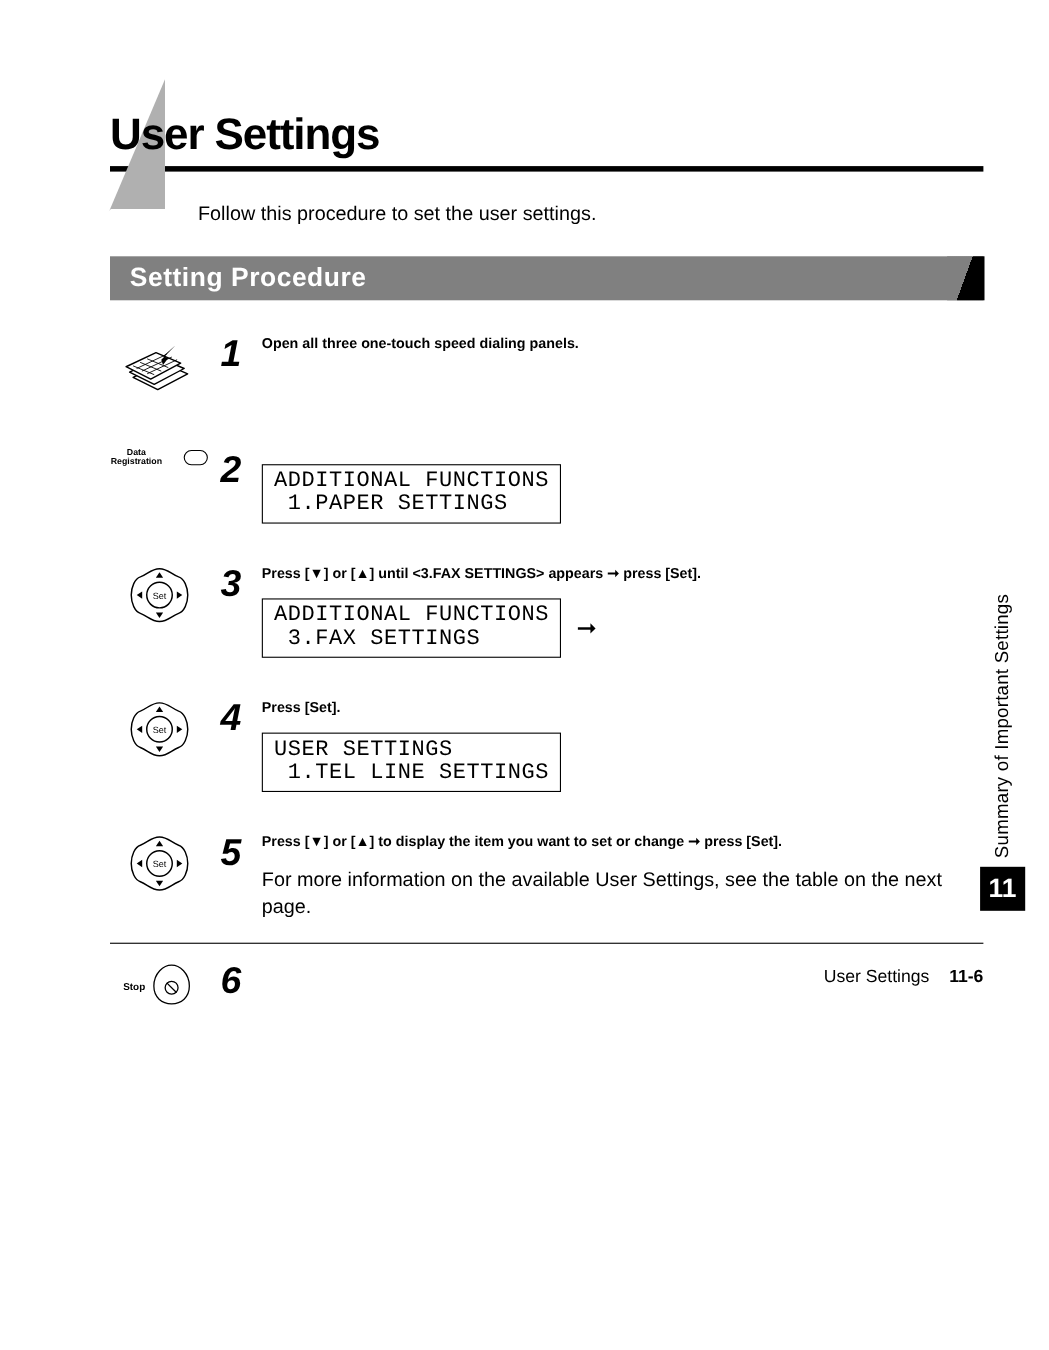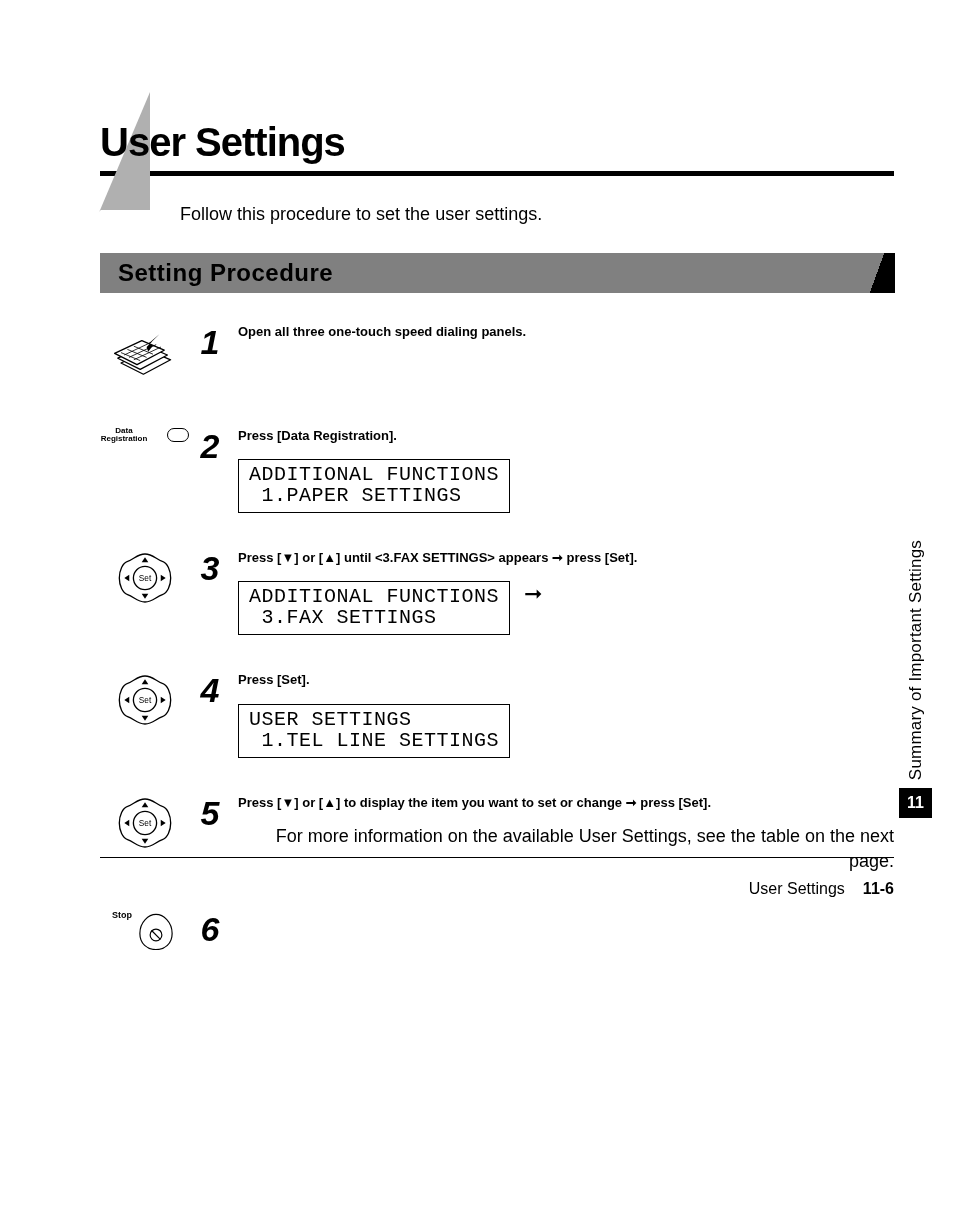--- a/index.html
+++ b/index.html
@@ -7,21 +7,21 @@
     margin: 0;
     padding: 0;
     font-family: Arial, Helvetica, sans-serif;
     background: #fff;
     color: #000;
   }
   .page {
     width: 954px;
     height: 950px;
     position: relative;
-    padding: 60px 60px 40px 100px;
+    padding: 40px 60px 40px 100px;
   }
   .title-block { position: relative; margin-top: 10px; }
   .triangle-deco {
     position: absolute;
     top: -28px;
     left: -5px;
     width: 0; height: 0;
     border-left: 55px solid transparent;
     border-right: 0 solid transparent;
     border-bottom: 130px solid #b0b0b0;
@@ -51,21 +51,21 @@
     border: 0;
     border-top: 5px solid #000;
     margin: 0 0 28px 0;
   }
   .intro {
     font-size: 18px;
     margin: 0 0 28px 80px;
   }
   .section-bar {
     background: #808080;
-    color: #000000;
+    color: #ffffff;
     font-weight: bold;
     font-size: 24px;
     padding: 6px 18px;
     position: relative;
     letter-spacing: 0.5px;
   }
   .section-bar::after {
     content: "";
     position: absolute;
     right: -1px;
@@ -101,24 +101,24 @@
   .step-body { flex: 1; }
   .step-title {
     font-weight: bold;
     font-size: 13px;
     line-height: 1.4;
   }
   .step-desc {
     font-size: 18px;
     margin-top: 12px;
     line-height: 1.4;
-    text-align: right;
   }
   .lcd-row {
     display: flex;
+    align-items: center;
     margin-top: 14px;
     gap: 14px;
   }
   .lcd {
     border: 1.5px solid #000;
     padding: 4px 10px 6px 10px;
     font-family: "Courier New", monospace;
     font-size: 20px;
     line-height: 1.05;
     white-space: pre;
@@ -132,21 +132,21 @@
   .datareg-icon {
     display: flex; align-items: center; gap: 20px;
   }
   .datareg-text {
     font-size: 8px; font-weight: bold; line-height: 1; text-align: center;
   }
   .datareg-btn {
     width: 22px; height: 14px; border: 1.5px solid #000; border-radius: 7px;
   }
   .set-icon svg { width: 58px; height: 58px; }
-  .stop-icon { display: flex; align-items: flex-start; gap: 2px; }
+  .stop-icon { display: flex; align-items: center; gap: 2px; }
   .stop-text { font-size: 9px; font-weight: bold; }
   .stop-btn svg { width: 44px; height: 44px; }
   .sym { font-family: Arial, sans-serif; }
   
   .side-tab {
     position: absolute;
     right: 22px;
     top: 540px;
     display: flex;
     flex-direction: column;
@@ -156,21 +156,21 @@
     writing-mode: vertical-rl;
     transform: rotate(180deg);
     font-size: 17px;
     margin-bottom: 8px;
     letter-spacing: 0.2px;
   }
   .side-box {
     background: #000;
     color: #fff;
     font-weight: bold;
-    font-size: 16px;
+    font-size: 24px;
     padding: 6px 8px;
     text-align: center;
     min-width: 32px;
   }
   
   .footer-rule {
     position: absolute;
     left: 100px; right: 60px;
     bottom: 84px;
     border: 0; border-top: 1px solid #000;
@@ -230,21 +230,20 @@
       </div>
       <div class="step">
         <div class="step-icon">
           <div class="datareg-icon">
     <div class="datareg-text">Data<br>Registration</div>
     <div class="datareg-btn"></div>
   </div>
         </div>
         <div class="step-num">2</div>
         <div class="step-body">
-          <div class="step-title"><span>Press [Data Registration].</span></div>
           <div class="lcd-row">
             <div class="lcd">ADDITIONAL FUNCTIONS
  1.PAPER SETTINGS</div>
           </div>
         </div>
       </div>
       <div class="step">
         <div class="step-icon">
           <div class="set-icon">
   <svg viewBox="0 0 70 70">

